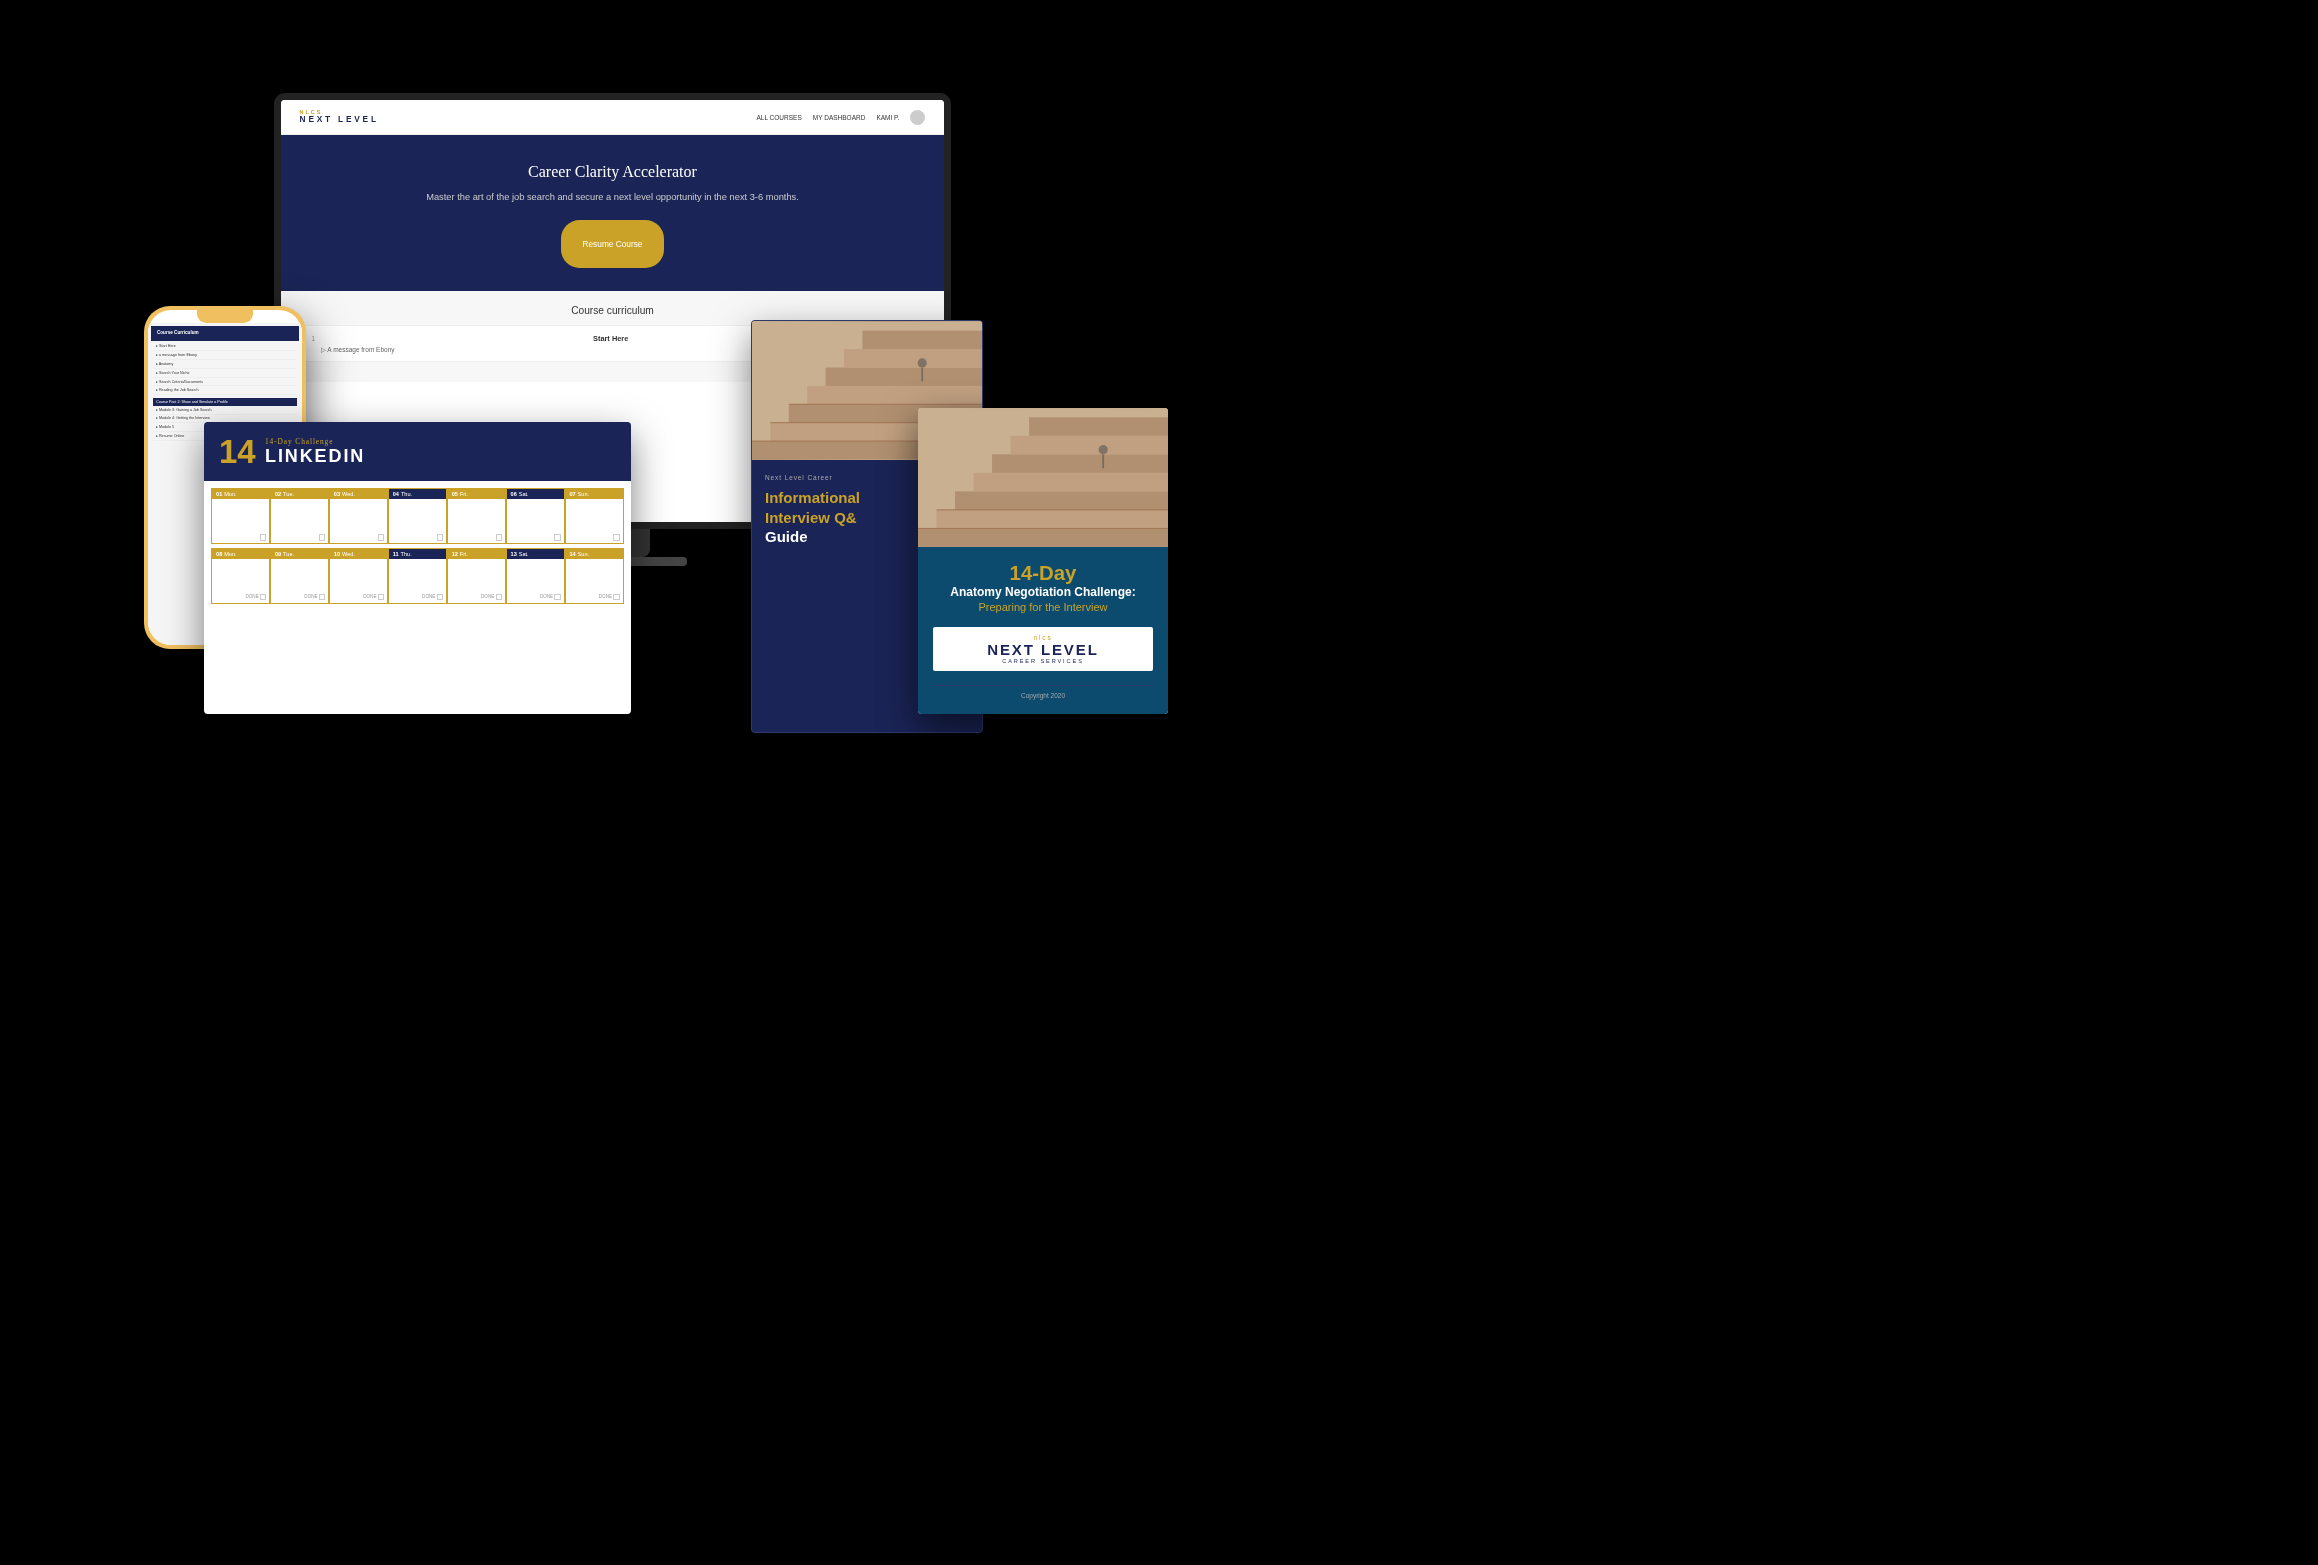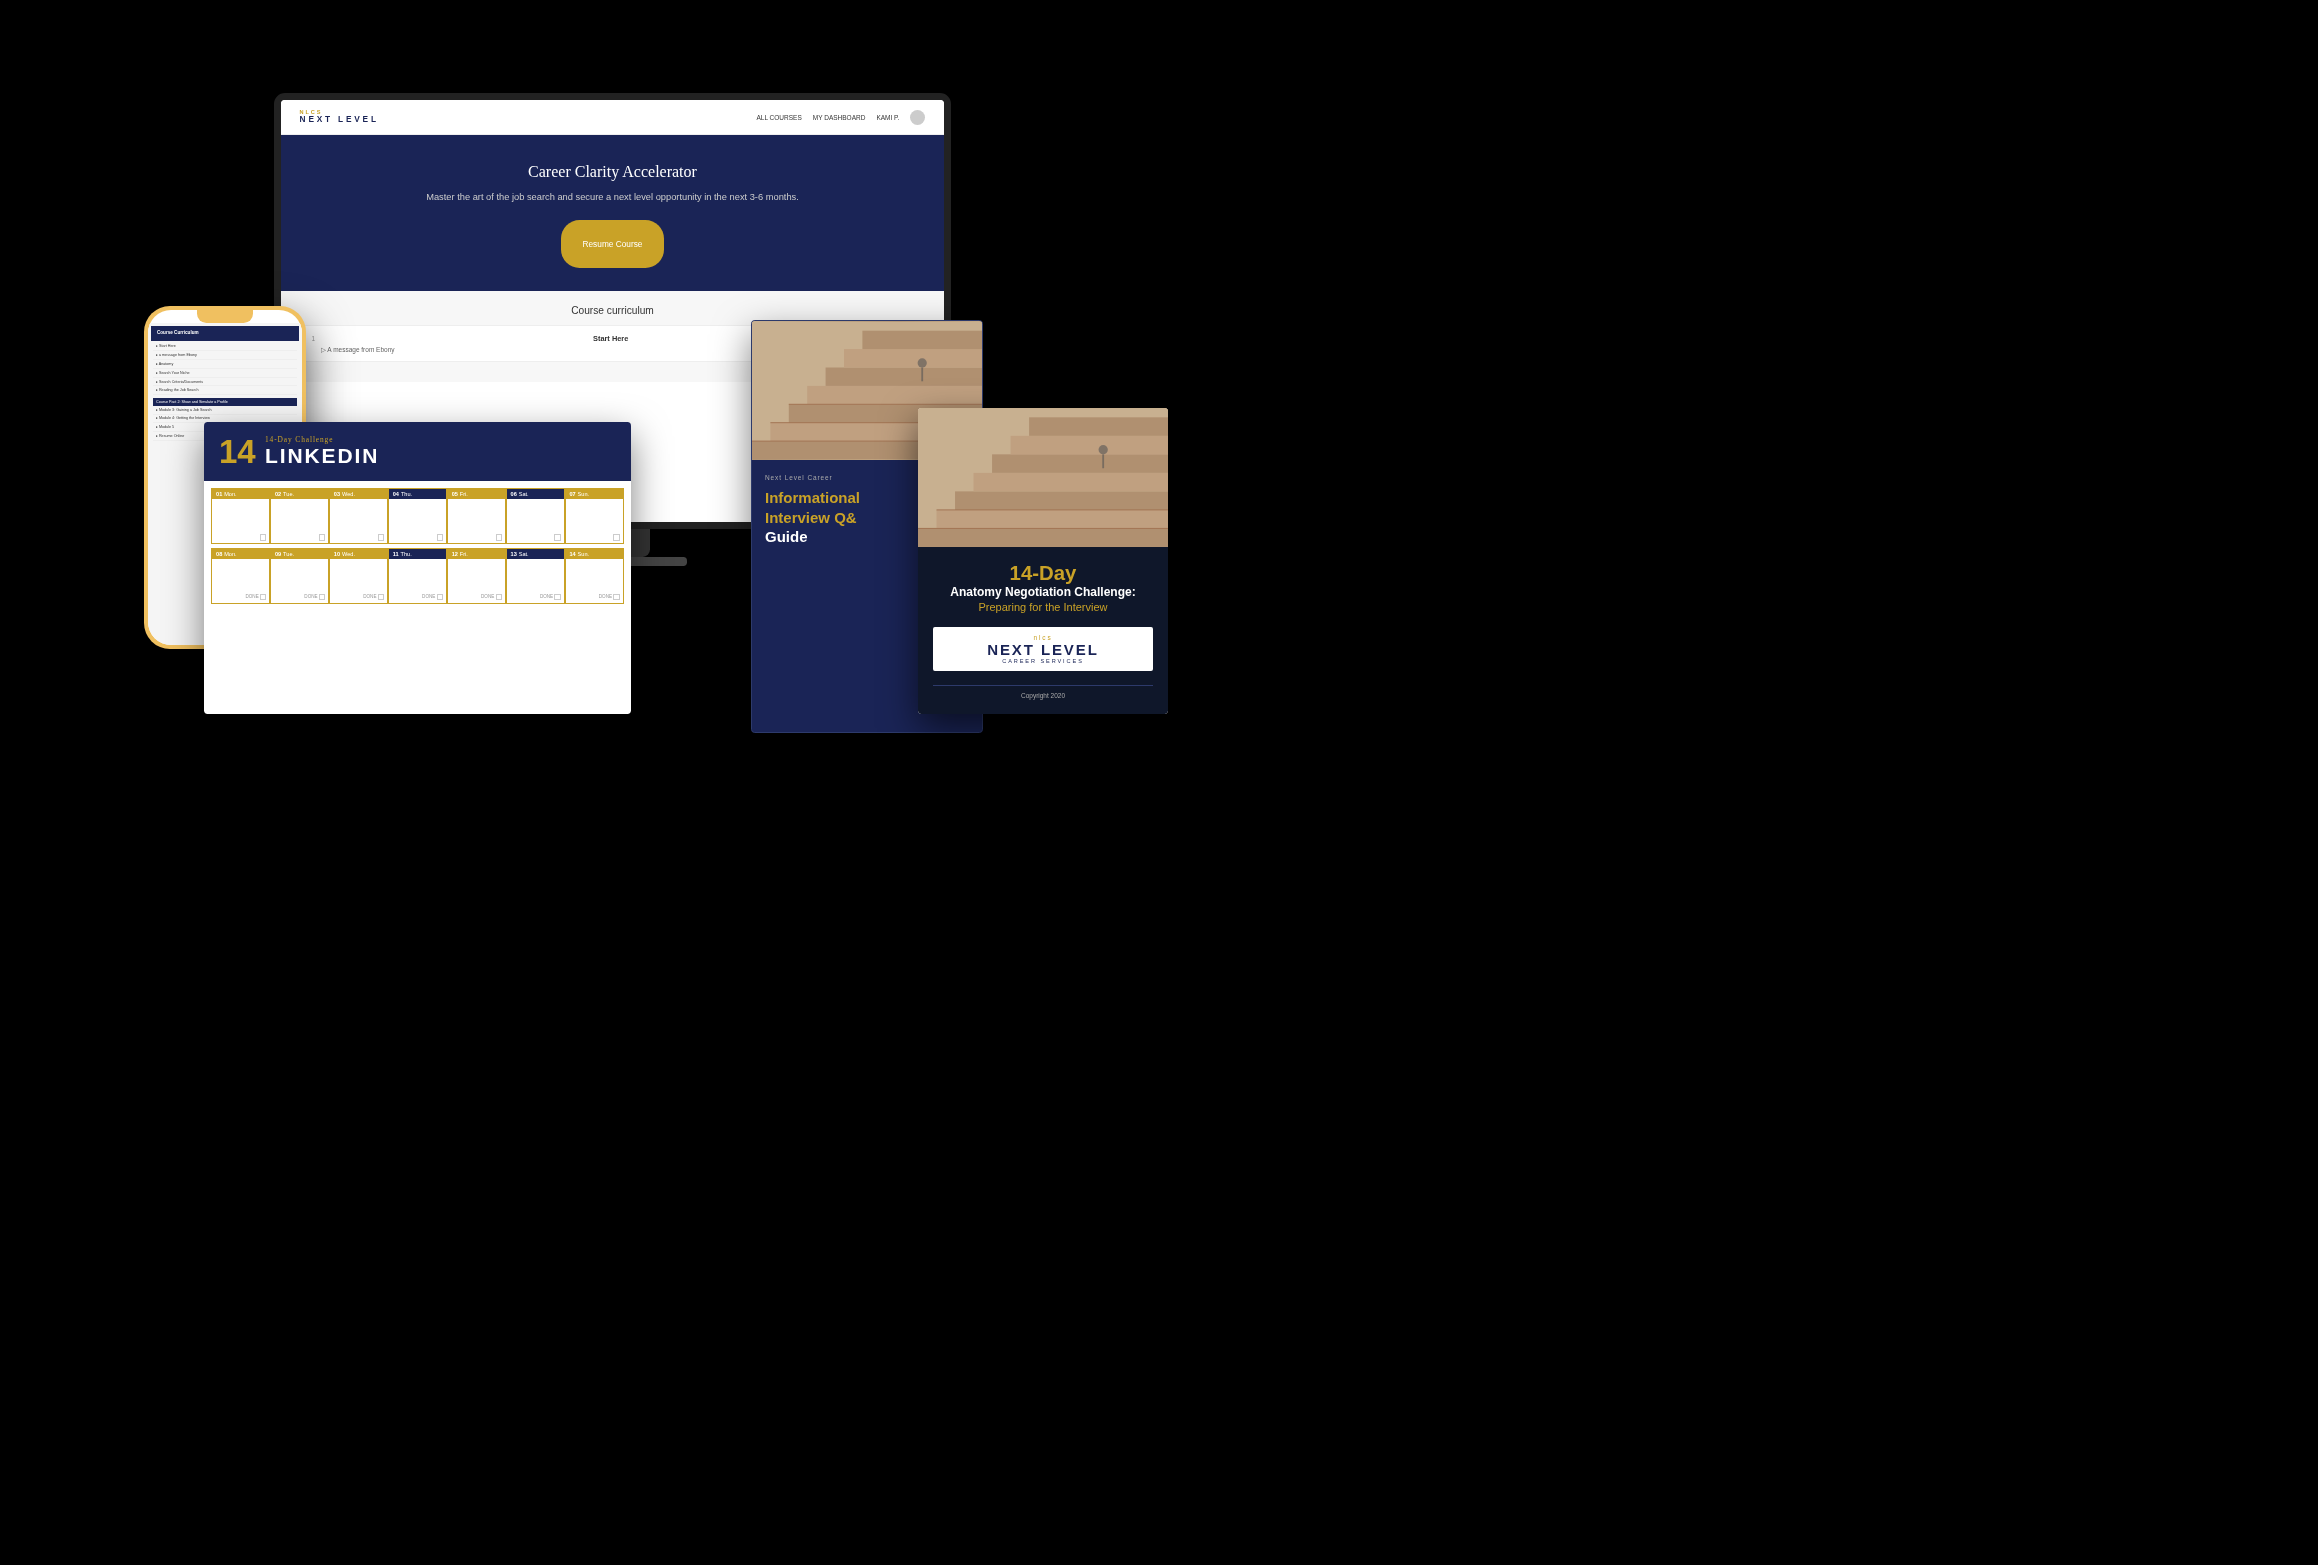--- a/index.html
+++ b/index.html
@@ -245,21 +245,21 @@
     }
     .challenge-num {
       font-size: 33px;
       font-weight: bold;
       color: #c9a227;
       font-family: Arial, sans-serif;
       line-height: 1;
     }
     .challenge-title-block { color: #fff; }
     .challenge-title-block .sub { font-size: 7.4px; color: #c9a227; font-family: Liberation Serif, serif; letter-spacing: 0.9px; }
-    .challenge-title-block .main { font-size: 21px; font-weight: bold; font-family: Arial, sans-serif; letter-spacing: 1.9px; }
+    .challenge-title-block .main { font-size: 18px; font-weight: bold; font-family: Arial, sans-serif; letter-spacing: 1.9px; }
 
     
     .calendar {
       padding: 7.4px;
       background: #fff;
     }
     .cal-week {
       display: flex;
       margin-bottom: 3.7px;
     }
@@ -359,21 +359,21 @@
     }
     .salary-image {
       width: 100%;
       height: 139px;
       background: linear-gradient(135deg, #c8b090 0%, #a08060 40%, #d4b88a 70%, #b09070 100%);
       position: relative;
       overflow: hidden;
     }
     .salary-body {
       padding: 15px;
-      background: #0f172a;
+      background: #0c4a6e;
       height: calc(100% - 139px);
       display: flex;
       flex-direction: column;
       align-items: center;
       justify-content: space-between;
     }
     .salary-title {
       color: #fff;
       text-align: center;
     }

